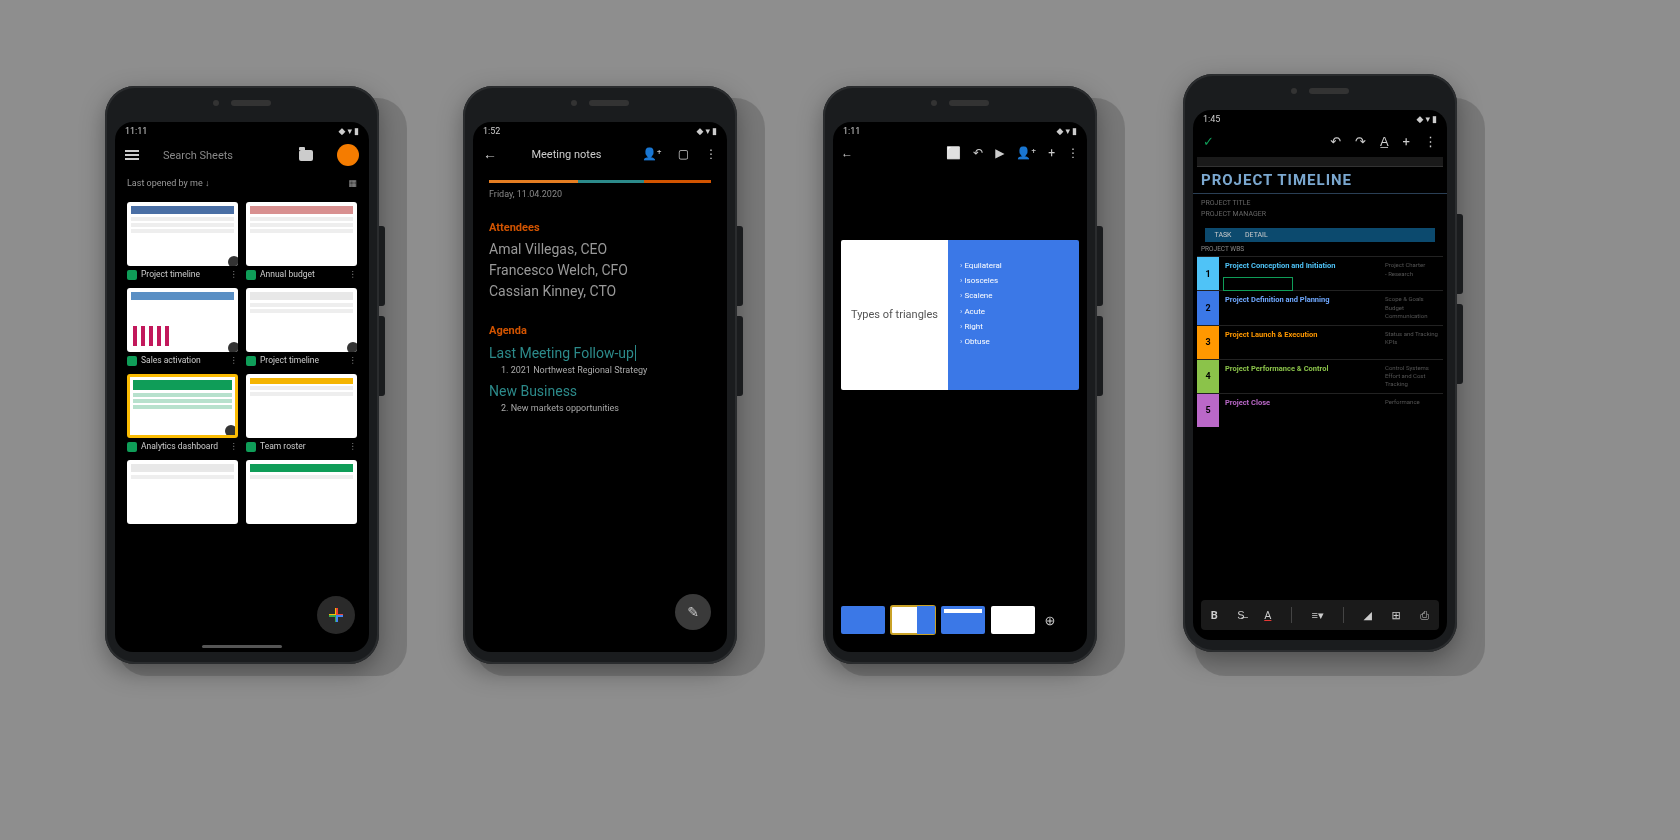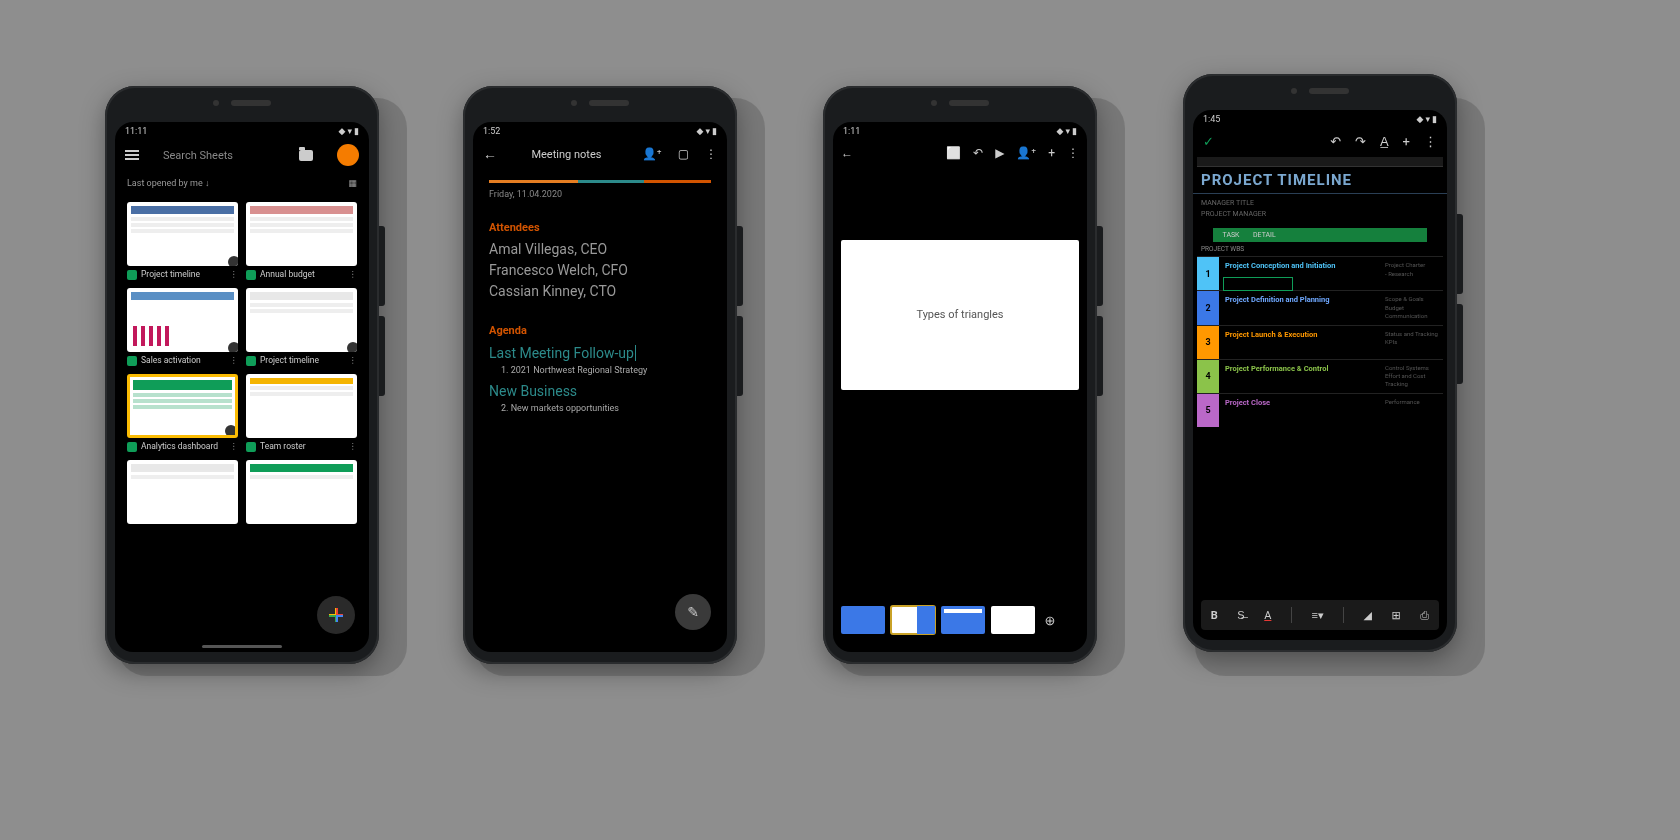--- a/index.html
+++ b/index.html
@@ -72,21 +72,21 @@
 .p3 .th.t3::before{content:'';position:absolute;left:3px;top:3px;right:3px;height:4px;background:#fff}
 .p3 .th.t4{background:#fff}
 .p3 .addth{width:18px;color:#ccc;font-size:13px;text-align:center}
 
 .p4 .ebar{display:flex;align-items:center;padding:8px 10px;gap:14px;color:#ccc;font-size:13px}
 .p4 .ebar .chk{color:#0f9d58}
 .p4 .ebar .sp{flex:1}
 .p4 .ruler{height:10px;background:#1a1a1a;border-bottom:1px solid #333;margin:0 4px}
 .p4 .ptitle{color:#7ba8d0;font-weight:700;font-size:15px;letter-spacing:1px;padding:4px 8px;border-bottom:1px solid #2a3f55}
 .p4 .meta{padding:4px 8px 8px;font-size:7px;color:#666;line-height:1.6}
-.p4 .thead{display:flex;background:#15803d;font-size:7px;color:#ccc;padding:3px 0;margin:0 20px}
+.p4 .thead{display:flex;background:#0c4a6e;font-size:7px;color:#ccc;padding:3px 0;margin:0 12px}
 .p4 .thead div:first-child{width:36px;text-align:center}
 .p4 .thead div:last-child{flex:1;padding-left:4px}
 .p4 .sec{display:flex;margin:0 4px;border-top:1px solid #222;min-height:34px}
 .p4 .num{width:22px;background:var(--c);color:#000;font-size:9px;font-weight:700;display:flex;align-items:center;justify-content:center}
 .p4 .desc{flex:1;padding:4px 6px;font-size:7.5px}
 .p4 .desc .main{color:var(--tc);font-weight:700}
 .p4 .side{width:62px;font-size:6px;color:#555;padding:4px;line-height:1.4}
 .p4 .toolbar{position:absolute;bottom:10px;left:8px;right:8px;height:30px;background:#1a1a1a;border-radius:4px;display:flex;align-items:center;justify-content:space-around;color:#ccc;font-size:11px}
 .p4 .toolbar .sep{width:1px;height:16px;background:#444}
 .sel{position:absolute;border:1px solid #0f9d58;width:70px;height:14px}
@@ -266,20 +266,28 @@
       <span>↶</span>
       <span>▶</span>
       <span>👤⁺</span>
       <span>+</span>
       <span>⋮</span>
     </div>
     <div class="slide">
       <div class="sl">
           <span>Types of triangles</span>
         </div>
+      <div class="sr">
+        <div>Equilateral</div>
+          <div>Isosceles</div>
+          <div>Scalene</div>
+          <div>Acute</div>
+          <div>Right</div>
+          <div>Obtuse</div>
+      </div>
     </div>
     <div class="strip">
       <div class="th t1"></div>
       <div class="th t2"></div>
       <div class="th t3"></div>
       <div class="th t4"></div>
       <div class="addth">⊕</div>
     </div>
   </div>
 </div>
@@ -300,21 +308,21 @@
       <span class="sp"></span>
       <span>↶</span>
       <span>↷</span>
       <span>A̲</span>
       <span>+</span>
       <span>⋮</span>
     </div>
     <div class="ruler"></div>
     <div class="ptitle">PROJECT TIMELINE</div>
     <div class="meta">
-      <div>MANAGER TITLE</div>
+      <div>PROJECT TITLE</div>
         <div>PROJECT MANAGER</div>
     </div>
     <div class="thead">
         <div>TASK</div>
         <div>DETAIL</div>
       </div>
     <div style="font-size:6.5px;color:#888;padding:3px 8px">PROJECT WBS</div>
     <div id="rows">
         <div class="sec" style="--c: #4fc3f7; --tc: #4fc3f7;">
           <div class="num">1</div>

